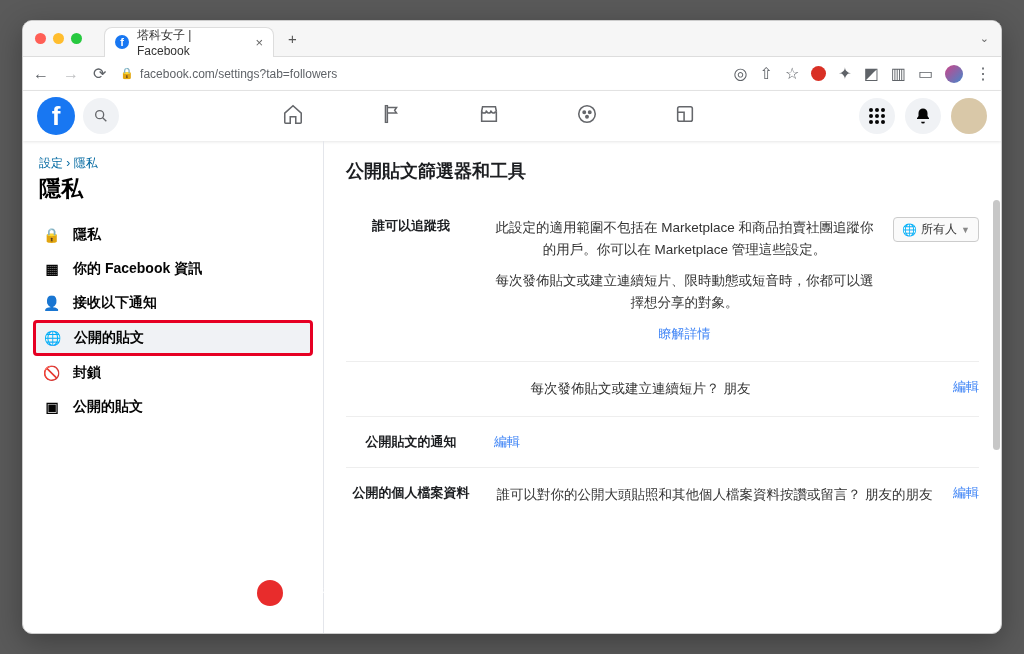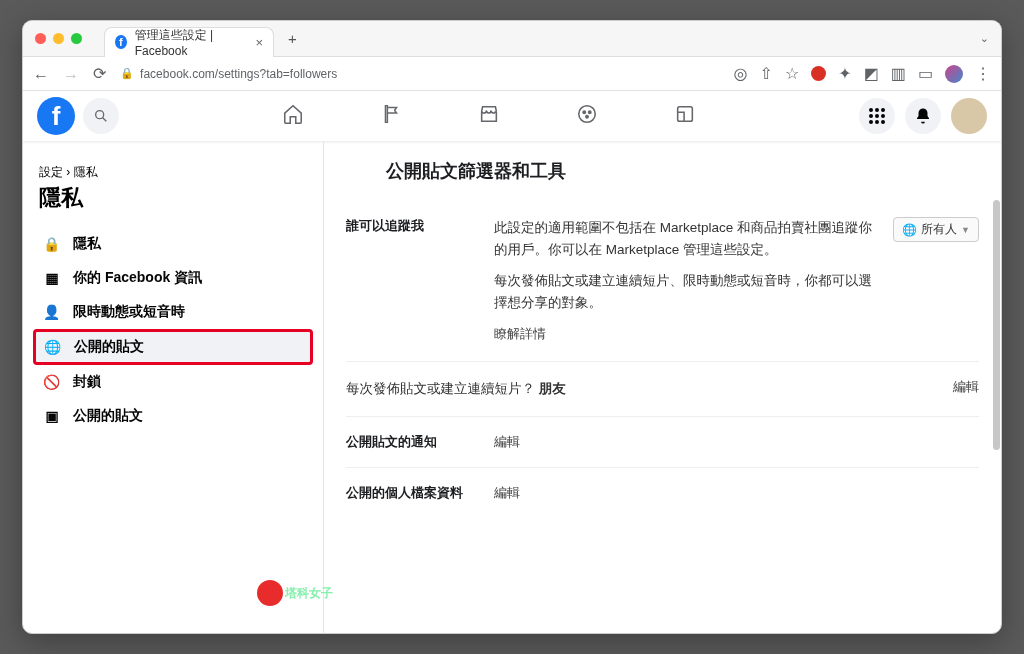--- a/index.html
+++ b/index.html
@@ -27,56 +27,56 @@
     .search-btn { width: 36px; height: 36px; background: #f0f2f5; border-radius: 50%; margin-left: 8px; display:flex;align-items:center;justify-content:center;color:#65676b; }
     .nav-center { flex: 1; display: flex; justify-content: center; gap: 76px; color: #65676b; }
     .nav-center .navico { width: 22px; height: 22px; }
     .hdr-right { display: flex; align-items: center; gap: 10px; }
     .circ { width: 36px; height: 36px; background: #f0f2f5; border-radius: 50%; display:flex;align-items:center;justify-content:center; }
     .menu-dots { display: grid; grid-template-columns: repeat(3, 4px); grid-template-rows: repeat(3, 4px); gap: 2px; }
     .menu-dots span { width:4px;height:4px;background:#050505;border-radius:50%; }
     .profile-circ { width:36px;height:36px;border-radius:50%;background: #d9c8a8; }
     .content { flex: 1; display: flex; overflow: hidden; }
     .sidebar { width: 300px; padding: 14px 10px; }
-    .breadcrumb { font-size: 12px; color: #000000; padding: 0 6px; margin-top: 9px; }
+    .breadcrumb { font-size: 12px; color: #0369a1; padding: 0 6px; }
     .sidebar h1 { font-size: 22px; font-weight: 700; padding: 2px 6px 14px; }
     .s-item { display: flex; align-items: center; gap: 12px; padding: 8px 10px; border-radius: 6px; font-size: 14px; font-weight: 600; color: #050505; cursor: pointer; }
     .s-item.highlighted { border: 3px solid #e60023; background: #f0f2f5; border-radius: 4px; padding: 6px 8px; }
     .s-item .ico { width: 18px; display:flex;align-items:center;justify-content:center; }
     .main { flex: 1; border-left: 1px solid #e4e6eb; padding: 18px 22px; overflow-y: auto; font-size: 13px; color: #1c1e21; }
-    .main h2 { font-size: 18px; font-weight: 700; margin-bottom: 18px; margin-left: 40px; }
-    .row { display: flex; border-top: 1px solid #eee; padding: 16px 0; gap: 18px; }
+    .main h2 { font-size: 18px; font-weight: 700; margin-bottom: 18px; }
+    .row { display: flex; border-top: 1px solid #eee; padding: 16px 0; gap: 18px; text-align: center; }
     .row:first-of-type { border-top: none; }
     .row-label { width: 130px; font-weight: 700; font-size: 13px; flex-shrink: 0; }
     .row-body { flex: 1; font-size: 13.5px; line-height: 1.6; color: #333; }
     .row-body p { margin-bottom: 10px; }
-    .row-body b { font-weight: 700; margin-top: 16px; }
+    .row-body b { font-weight: 400; margin-top: 16px; }
     .row-action { flex-shrink: 0; }
-    .link { color: #404040; cursor: pointer; font-size: 13px; font-weight: 500; }
+    .link { color: #3b82f6; cursor: pointer; font-size: 13px; font-weight: 500; }
     .select-pill { border: 1px solid #ccc; border-radius: 4px; padding: 3px 8px; font-size: 12px; display: inline-flex; align-items: center; gap: 4px; color: #333; background:#fafafa; }
     .select-pill .caret { font-size: 9px; color:#888; }
-    .watermark { position: absolute; left: 235px; bottom: 28px; display: flex; align-items: center; gap: 2px; font-size: 12px; font-weight: 700; color: #86efac; }
+    .watermark { position: absolute; left: 235px; bottom: 28px; display: flex; align-items: center; gap: 2px; font-size: 10px; font-weight: 700; color: #ffffff; }
     .watermark .wico { width:26px;height:26px;background:#e82c2c;border-radius:50%;position:relative; }
     .wrap { position: relative; }
     .scrollbar { position: absolute; right: 2px; top: 180px; width: 7px; height: 250px; background: rgba(0,0,0,0.22); border-radius: 4px; }
   </style>
 </head>
 <body>
 <div class="wrap">
 <div class="window">
 
   <div class="titlebar">
     <div class="traffic">
       <div class="dot red"></div>
       <div class="dot yellow"></div>
       <div class="dot green"></div>
     </div>
     <div class="tab">
       <span class="fbico">f</span>
-      <span>管理這些設定 | Facebook</span>
+      <span>塔科女子 | Facebook</span>
       <span class="close">×</span>
     </div>
     <span class="newtab">+</span>
     <span class="chevron-down">⌄</span>
   </div>
 
   <div class="toolbar">
     <span>←</span>
     <span style="opacity:.4">→</span>
     <span>⟳</span>
@@ -160,21 +160,21 @@
       <div class="s-item">
             <span class="ico">🔒</span>
             <span>隱私</span>
           </div>
       <div class="s-item">
             <span class="ico">▦</span>
             <span>你的 Facebook 資訊</span>
           </div>
       <div class="s-item">
             <span class="ico">👤</span>
-            <span>限時動態或短音時</span>
+            <span>接收以下通知</span>
           </div>
       <div class="s-item highlighted">
             <span class="ico">🌐</span>
             <span>公開的貼文</span>
           </div>
       <div class="s-item">
             <span class="ico">🚫</span>
             <span>封鎖</span>
           </div>
       <div class="s-item">
@@ -203,20 +203,21 @@
         <div class="row-action"><span class="link">編輯</span></div>
       </div>
 
       <div class="row">
         <div class="row-label">公開貼文的通知</div>
         <div class="row-action"><span class="link">編輯</span></div>
       </div>
 
       <div class="row">
         <div class="row-label">公開的個人檔案資料</div>
+        <div class="row-body"><span>誰可以對你的公開大頭貼照和其他個人檔案資料按讚或留言？</span> <b>朋友的朋友</b></div>
         <div class="row-action"><span class="link">編輯</span></div>
       </div>
 
     </div>
   </div>
 </div>
 <div class="scrollbar"></div>
 <div class="watermark">
   <span class="wico"></span>
   <span>塔科女子</span>

